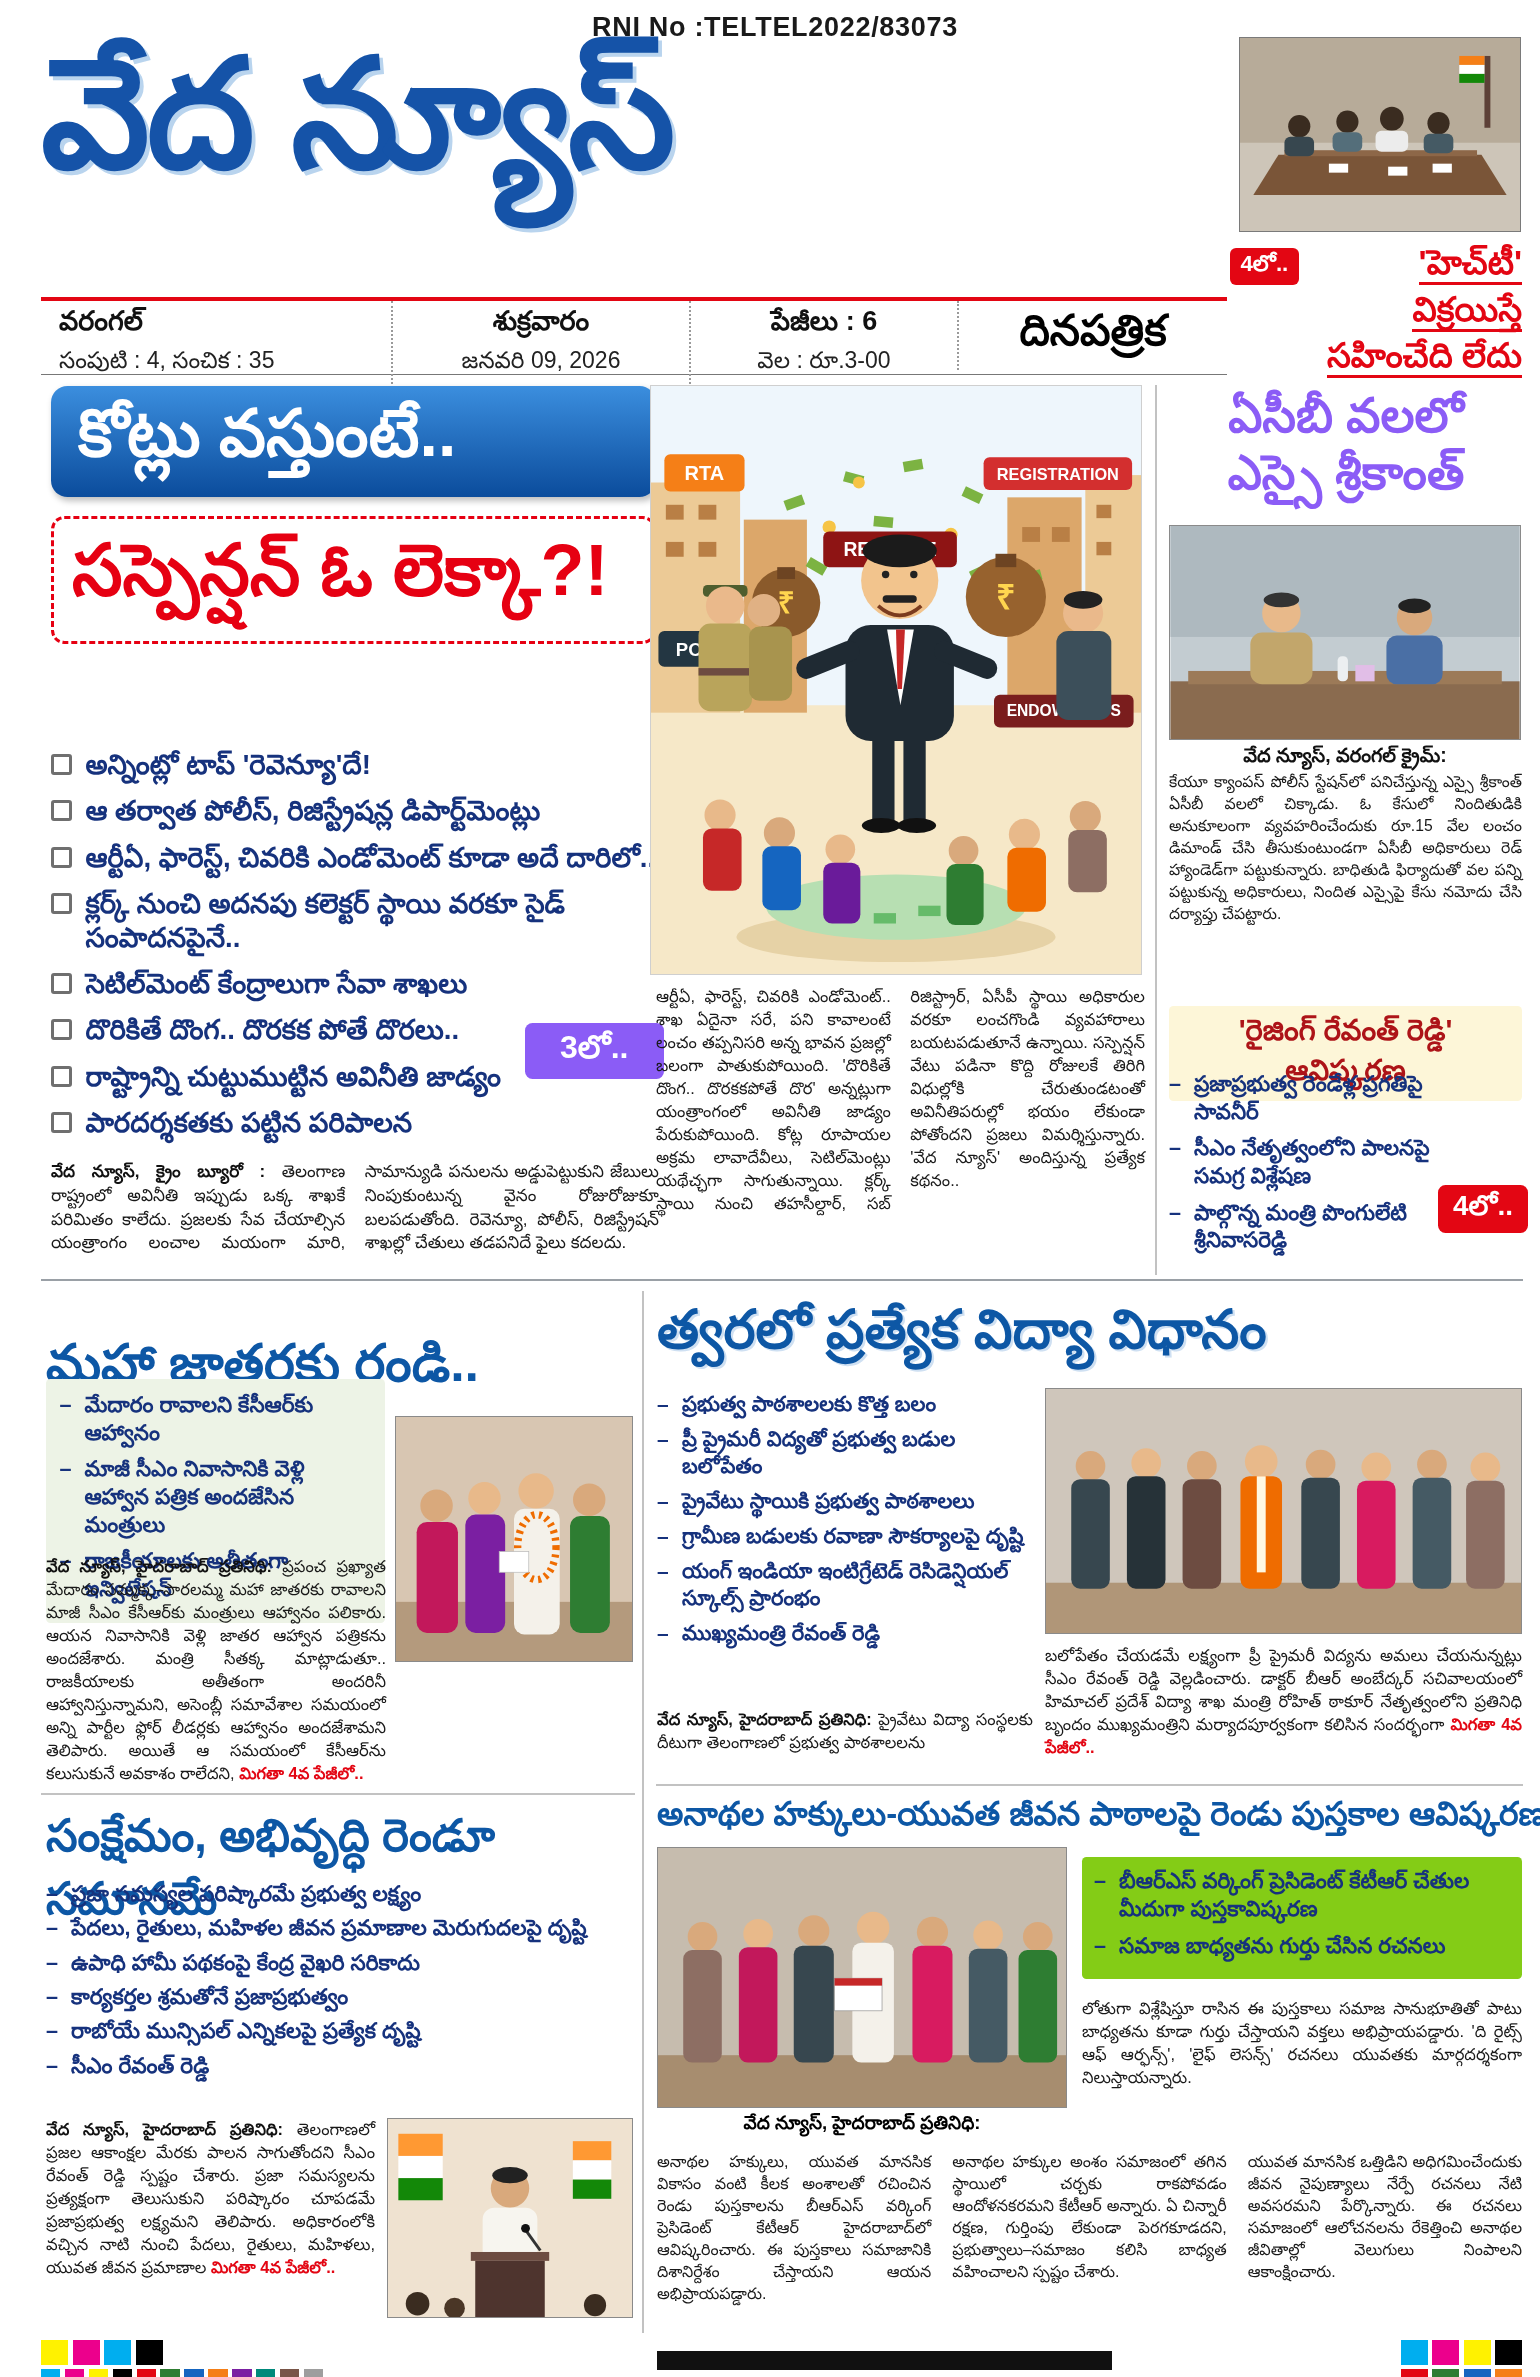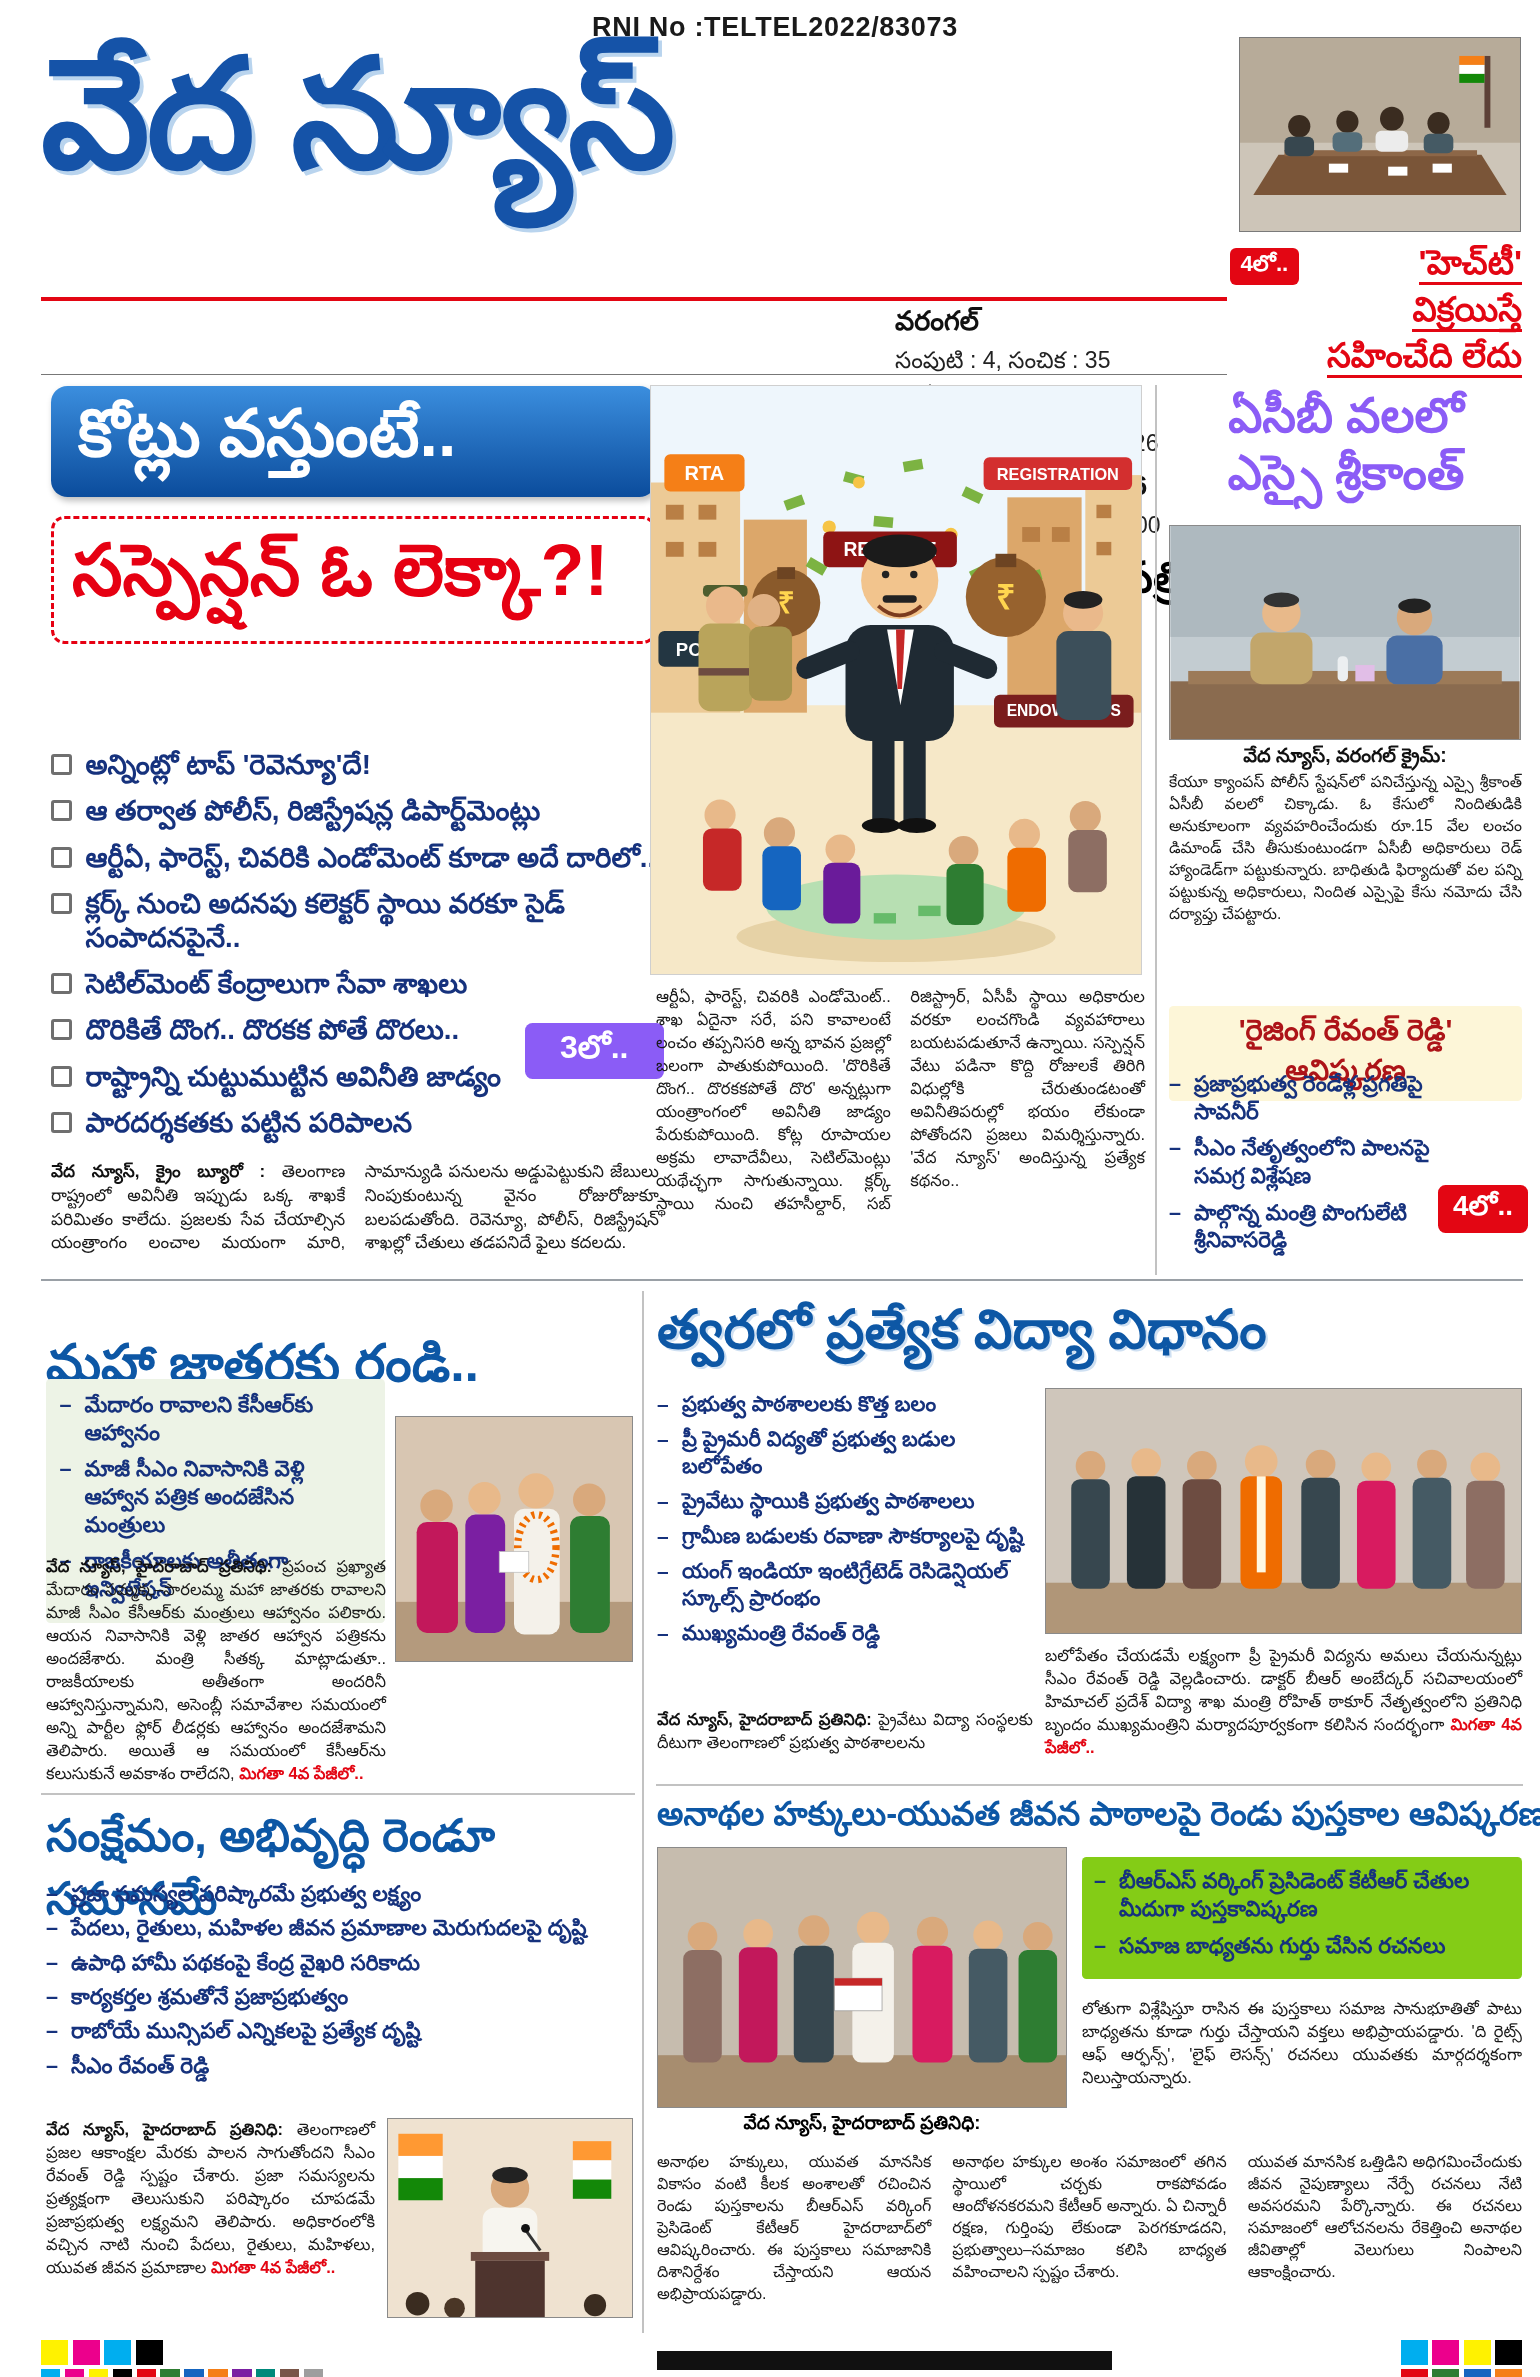--- a/index.html
+++ b/index.html
@@ -8,21 +8,21 @@
   .abs { position:absolute; }
   ul { list-style:none; }
 
   
   .rni { left:313px; top:12px; width:924px; text-align:center; font-size:27px; font-weight:700; color:#1a1a1a; letter-spacing:0.7px; }
   .masthead-title { left:41px; top:39px; width:1185px; font-size:153px; line-height:0.98; font-weight:800; color:#1553a8; text-shadow:3.7px 3.7px 0 #b9d4ee; letter-spacing:-3px; white-space:nowrap; }
   .masthead-photo { left:1239px; top:37px; width:282px; height:195px; border:1.5px solid #7a7a7a; overflow:hidden; }
   .promo { left:1230px; top:243px; width:292px; text-align:right; }
   .promo-badge { float:left; background:#e30613; color:#fff; font-size:22.4px; font-weight:800; padding:3px 10.4px; border-radius:6px; margin-top:4.5px; }
   .promo-line { display:inline-block; color:#e30613; font-size:34px; font-weight:800; border-bottom:3px solid #e30613; margin-bottom:4.5px; line-height:1.15; }
-  .infobar { left:41px; top:297px; width:1186px; height:78px; border-top:4.5px solid #e30613; border-bottom:1.5px solid #777; display:flex; align-items:flex-end; background:#fff;flex-direction:column; }
+  .infobar { left:41px; top:297px; width:1186px; height:78px; border-top:4.5px solid #e30613; border-bottom:1.5px solid #777; display:flex; align-items:flex-start; background:#fff; }
   .ib-cell { display:flex; flex-direction:column; justify-content:center; padding:4.5px 18px; }
   .ib-cell + .ib-cell { border-left:2.2px dotted #9a9a9a; }
   .ib-c1 { width:350px; } .ib-c2 { width:298px; text-align:center; } .ib-c3 { width:268px; text-align:center; } .ib-c4 { flex:1; align-items:center; }
   .ib-strong { font-size:27px; font-weight:800; color:#111; }
   .ib-sub { font-size:23px; font-weight:400; color:#222; margin-top:4.5px; }
   .ib-daily { font-size:43px; font-weight:800; color:#000; }
 
   
   .rule { background:#c2c2c2; }
   .rule-v1 { left:1155px; top:385px; width:1.5px; height:890px; }

